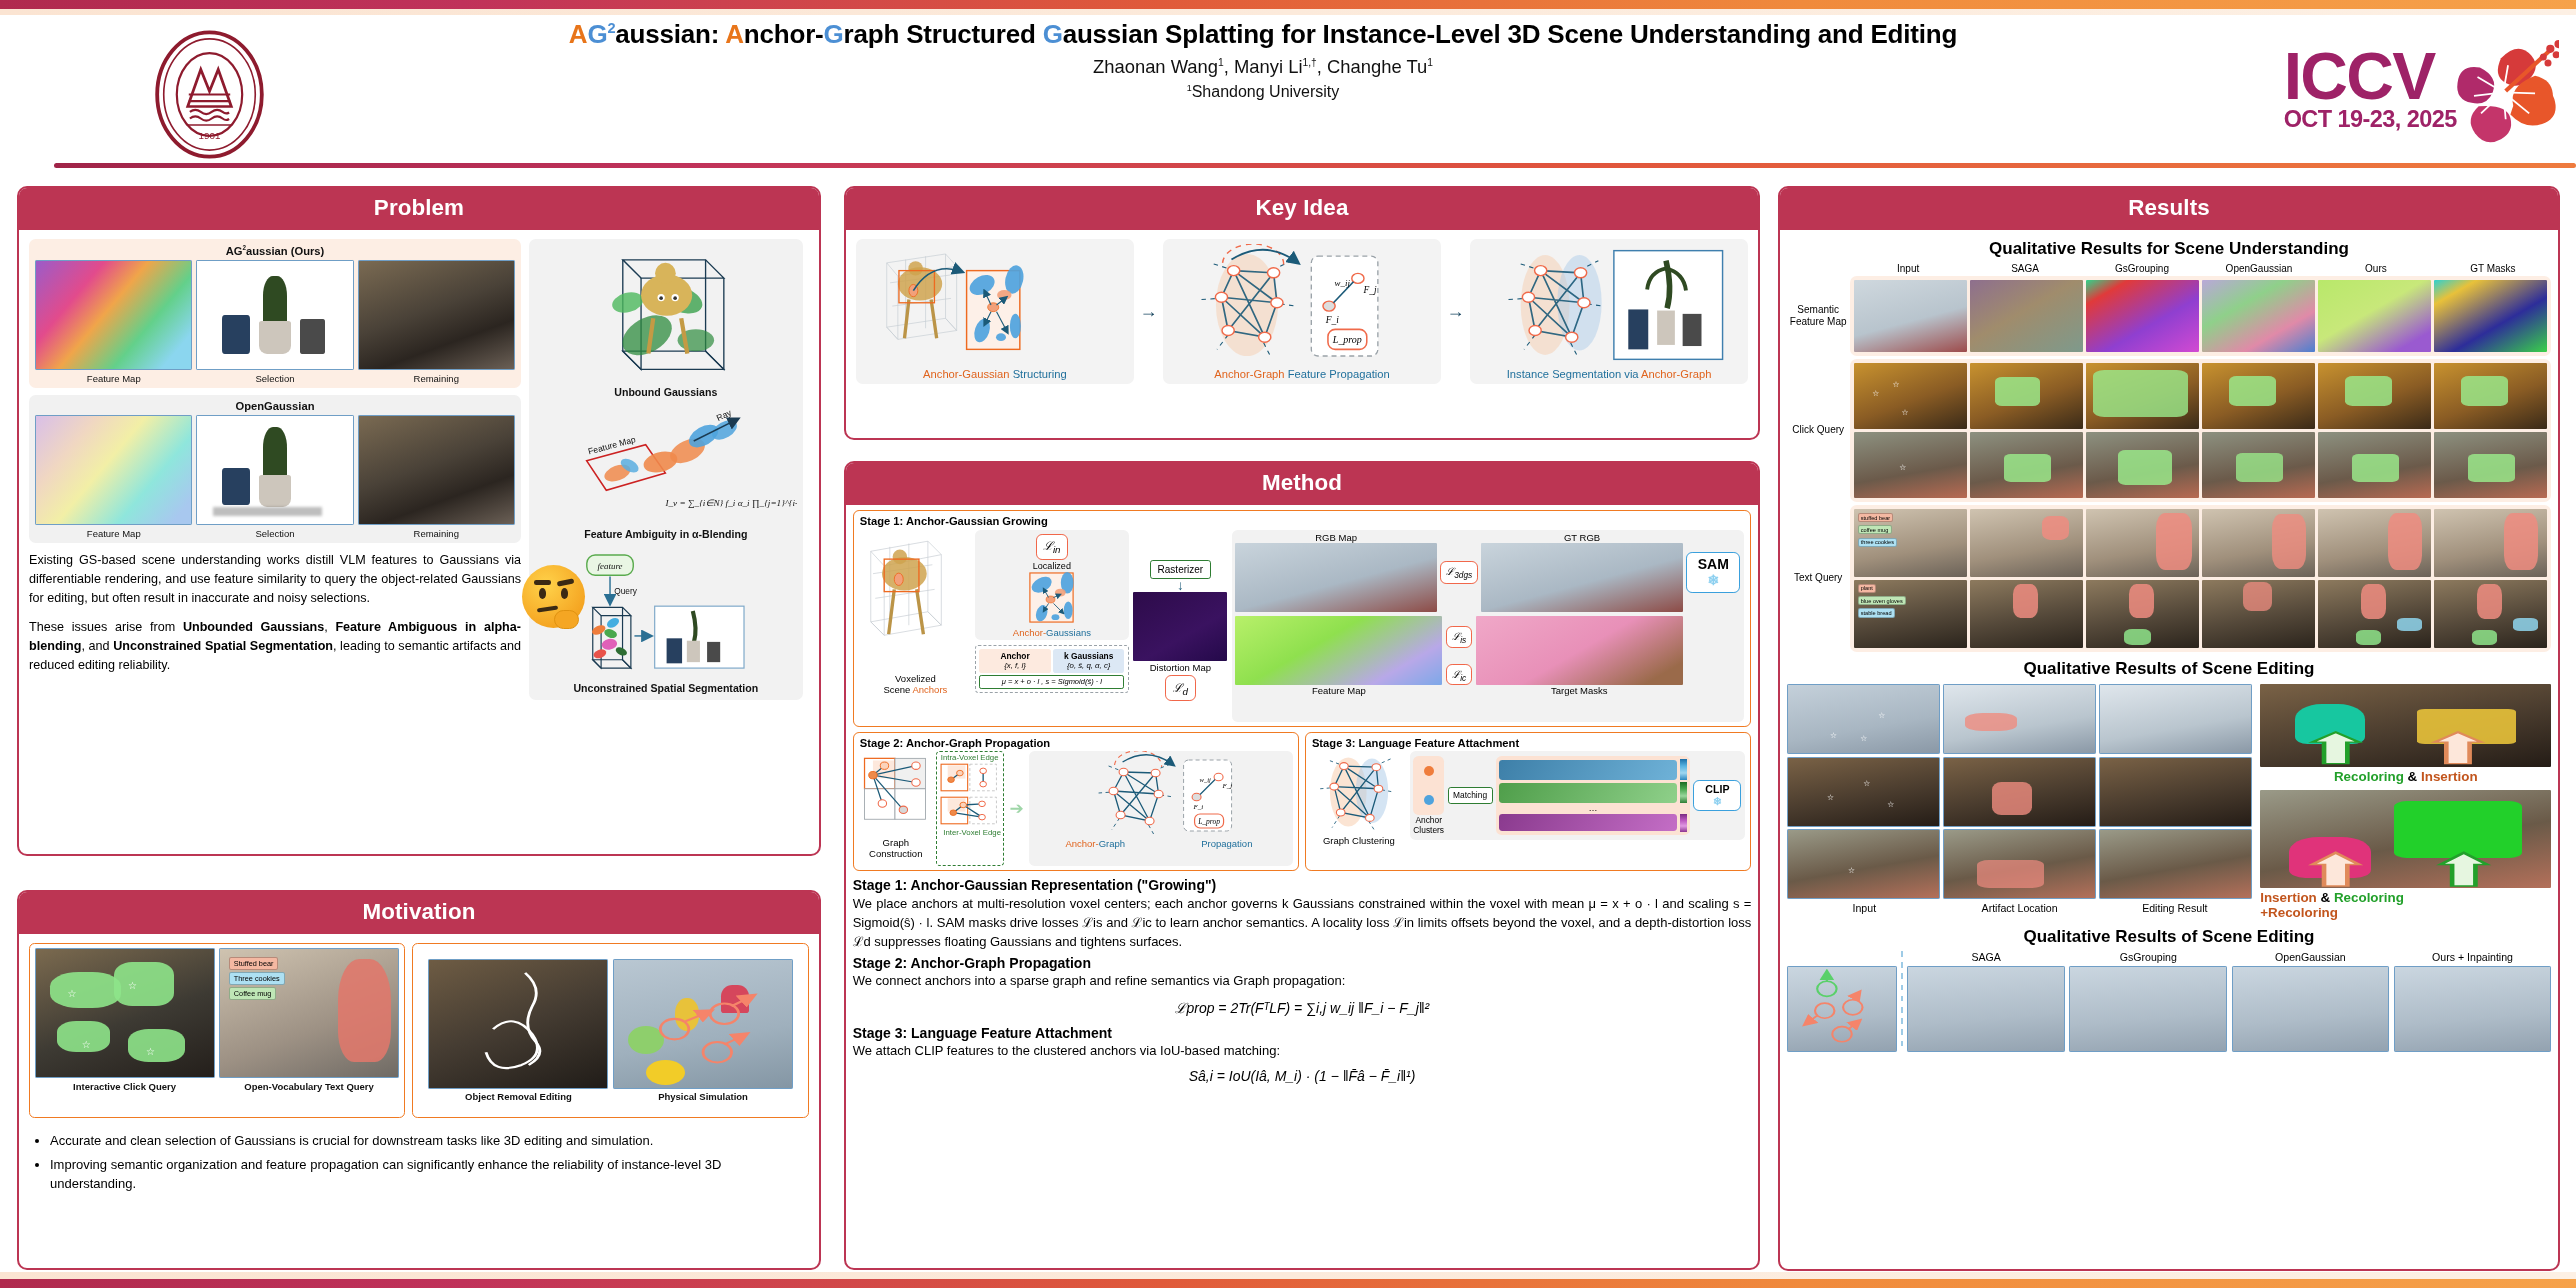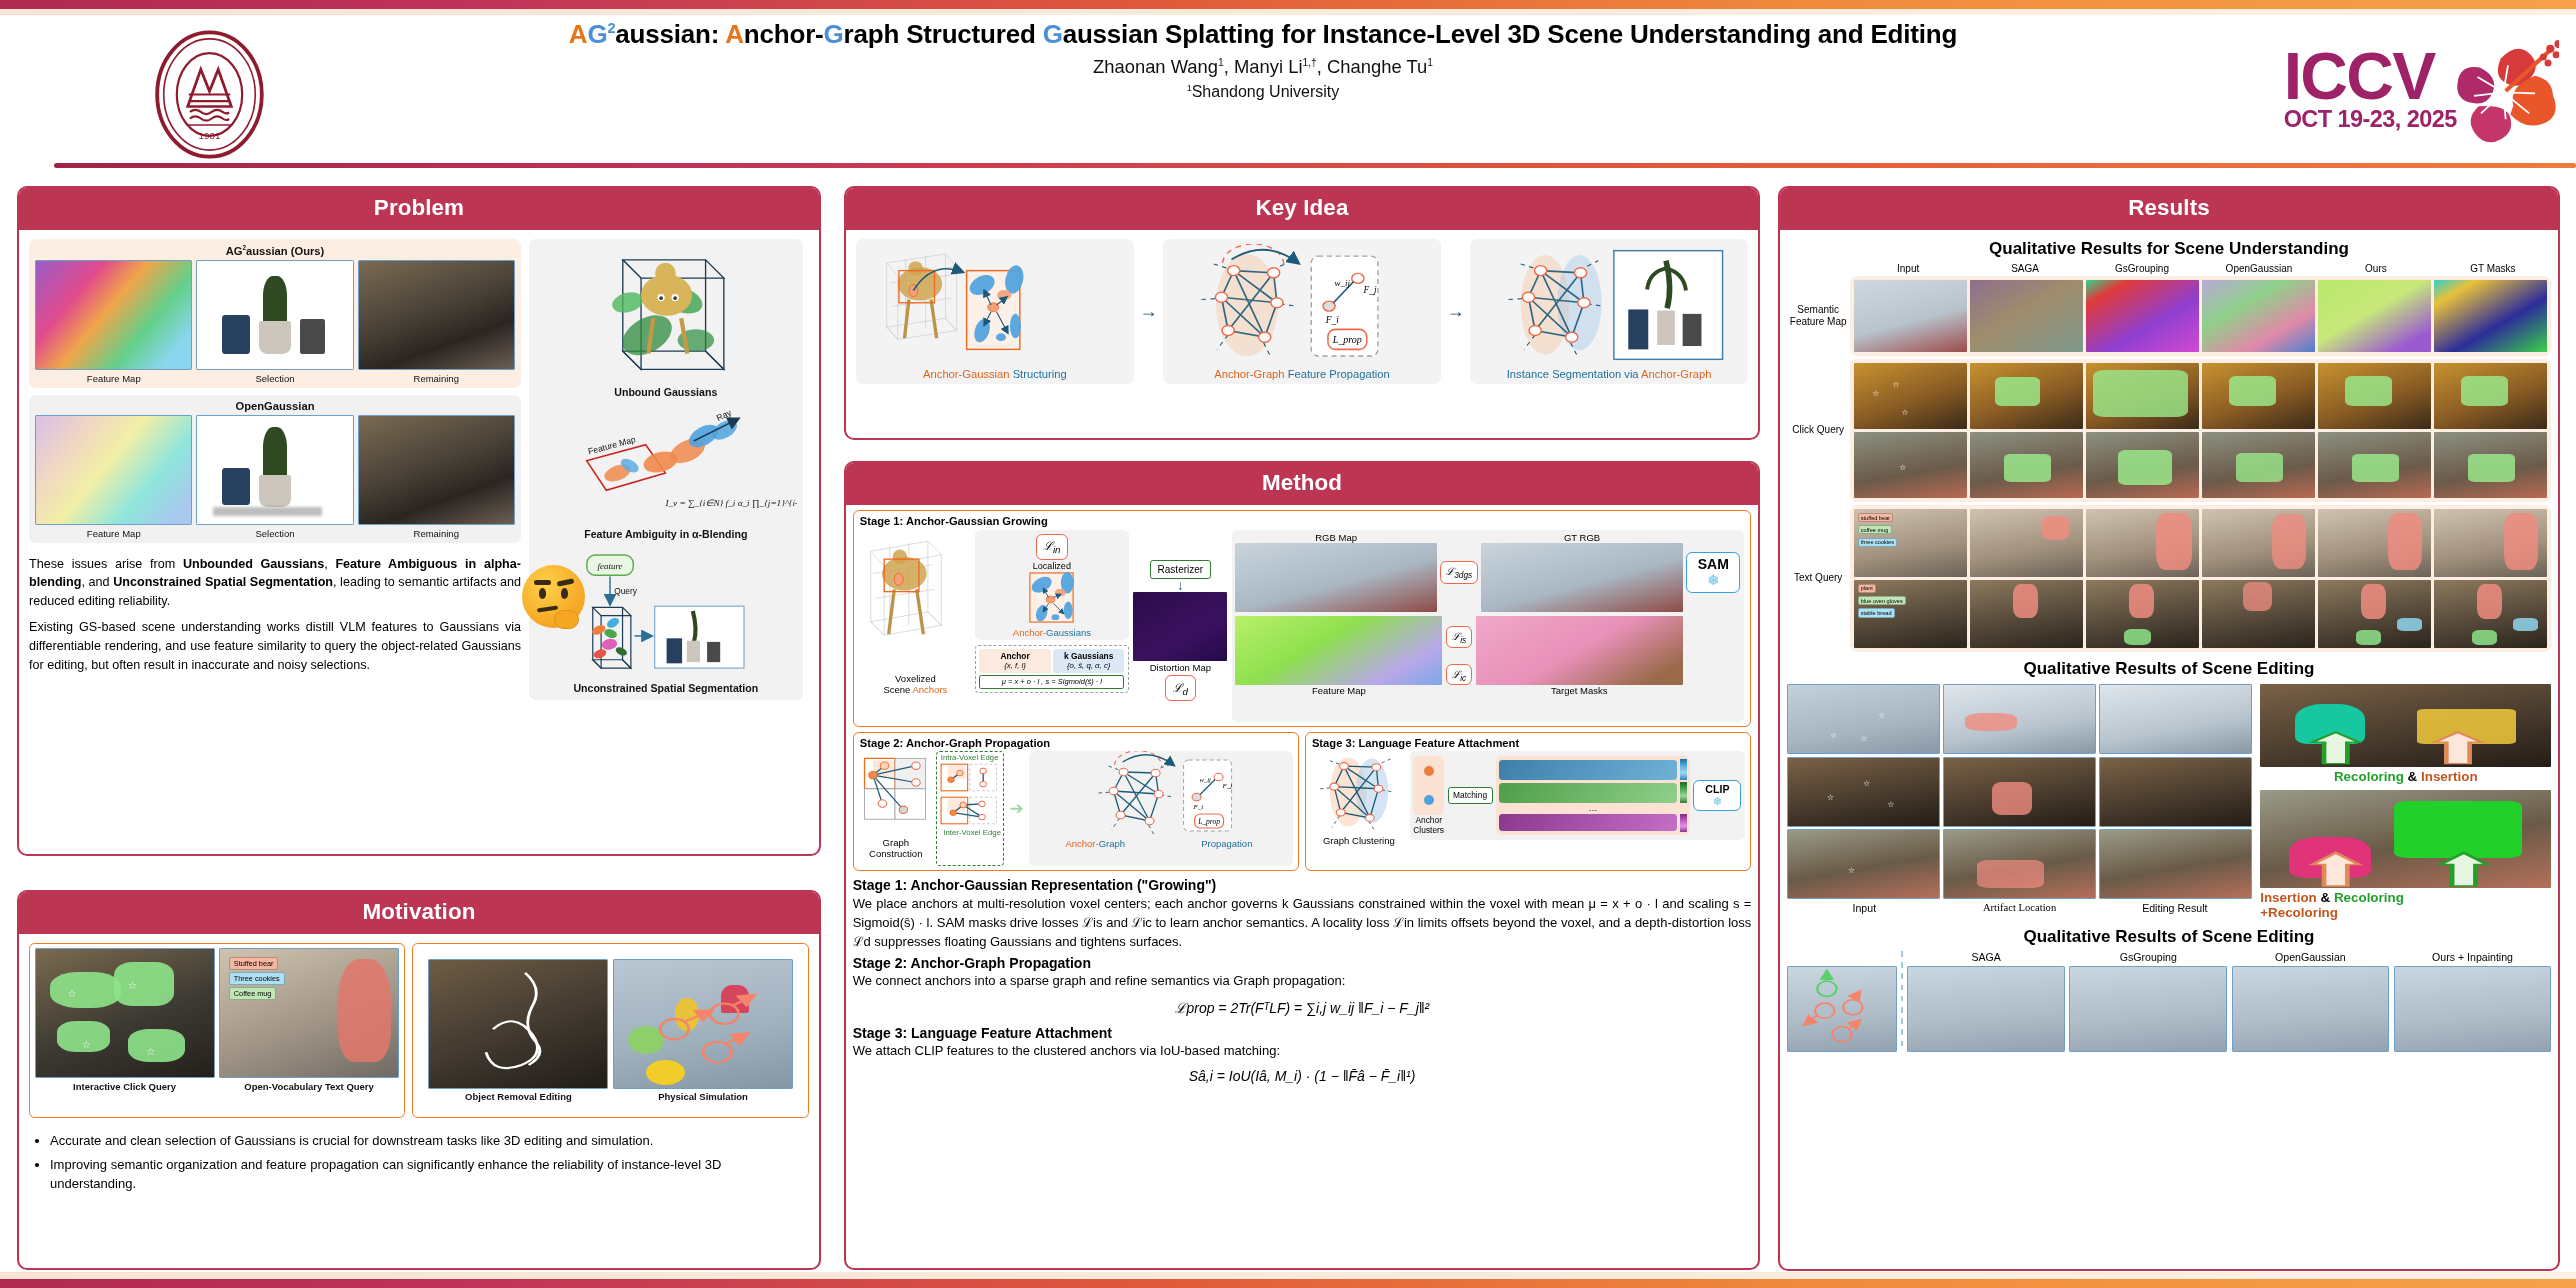--- a/index.html
+++ b/index.html
@@ -245,24 +245,24 @@
             </div>
             <div class="cap">Selection</div>
           </div>
           <div class="cmp-col">
             <div class="img img-b" style="background:linear-gradient(160deg,#7a6a52,#4a4238 45%,#2b2520 70%,#6b6056);"></div>
             <div class="cap">Remaining</div>
           </div>
         </div>
       </div>
 
+      <div class="prob-text">Existing GS-based scene understanding works distill VLM features to Gaussians via differentiable rendering, and use feature similarity to query the object-related Gaussians for editing, but often result in inaccurate and noisy selections.</div>
       <div class="prob-text" style="margin-top:11.2px;">
         <span>These issues arise from </span><b>Unbounded Gaussians</b><span>, </span><b>Feature Ambiguous in alpha-blending</b><span>, and </span><b>Unconstrained Spatial Segmentation</b><span>, leading to semantic artifacts and reduced editing reliability.</span>
       </div>
-      <div class="prob-text">Existing GS-based scene understanding works distill VLM features to Gaussians via differentiable rendering, and use feature similarity to query the object-related Gaussians for editing, but often result in inaccurate and noisy selections.</div>
     </div>
 
     <div class="right-col-prob" style="width:274px; position:relative;">
 
       
       <svg viewBox="0 0 300 230" style="width:100%;height:140px;">
         <g fill="none" stroke="#1b3b52" stroke-width="2.2">
           <path d="M80 26 L216 26 L246 56 L110 56 Z"></path>
           <path d="M80 26 L80 176 L110 206 L110 56"></path>
           <path d="M216 26 L216 176 L246 206 L246 56"></path>
@@ -1044,21 +1044,21 @@
           <div class="img img-b" style="height:70px;background:linear-gradient(170deg,#9a9a88,#6a5a48 55%,#b4705a);">
             <div style="position:absolute;left:40%;top:52%;color:#fff;font-size:7.8px;">☆</div>
           </div>
           <div class="img img-b" style="height:70px;background:linear-gradient(170deg,#9a9a88,#6a5a48 55%,#b4705a);">
             <div style="position:absolute;left:22%;top:44%;width:44%;height:40%;background:#ef8c80;opacity:.7;border-radius:18%;"></div>
           </div>
           <div class="img img-b" style="height:70px;background:linear-gradient(170deg,#9a9a88,#6a5a48 55%,#b4705a);"></div>
         </div>
         <div class="edit-cap-row">
           <div style="flex:1;">Input</div>
-          <div style="flex:1;font-family:Liberation Serif, serif;">Artifact Location</div>
+          <div style="flex:1;">Artifact Location</div>
           <div style="flex:1;">Editing Result</div>
         </div>
       </div>
 
       <div style="flex:1;">
         <div class="img" style="height:83px;background:linear-gradient(170deg,#7a6246,#4a3c2e 55%,#241c16);">
           <div style="position:absolute;left:12%;top:24%;width:24%;height:48%;background:#17c7a0;border-radius:38% 38% 18% 18%;"></div>
           <div style="position:absolute;left:54%;top:30%;width:34%;height:42%;background:#e8c23a;opacity:.9;border-radius:8%;"></div>
           <svg viewBox="0 0 100 100" preserveAspectRatio="none" style="position:absolute;inset:0;width:100%;height:100%;">
             <path d="M22 96 L22 70 L18 70 L26 58 L34 70 L30 70 L30 96 Z" fill="#e6f6e0" stroke="#22a02a" stroke-width="1.6"></path>

